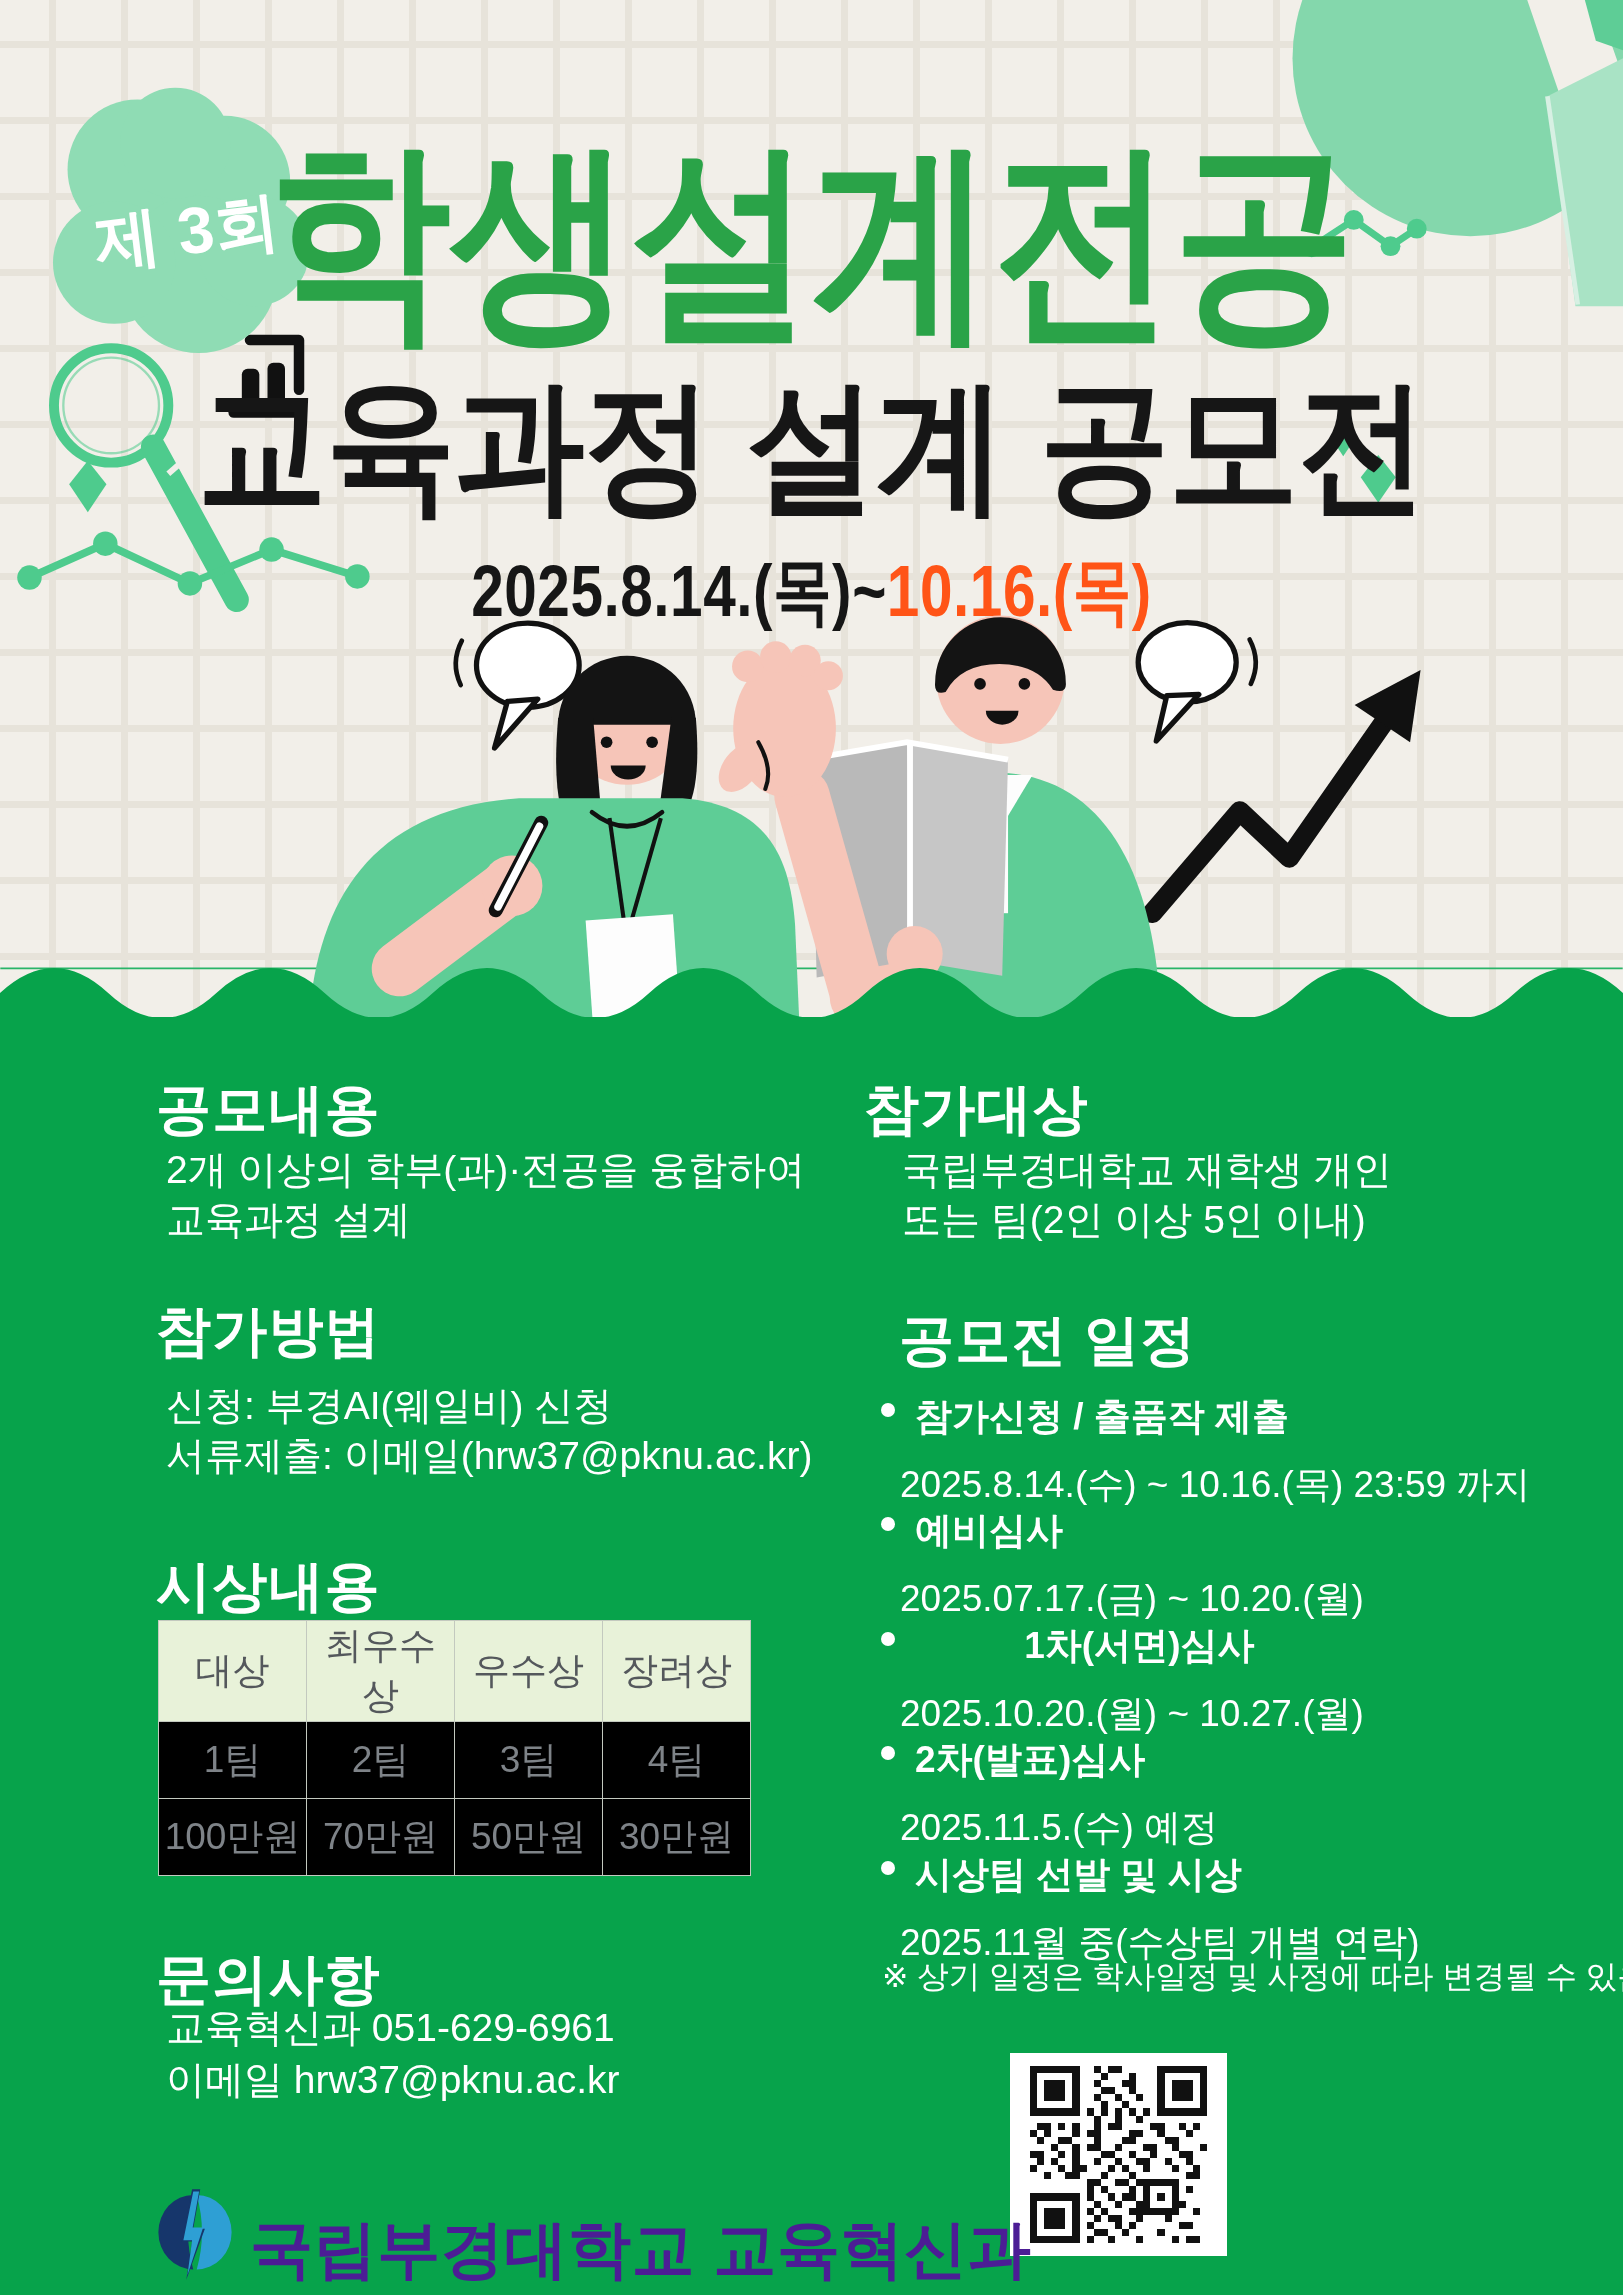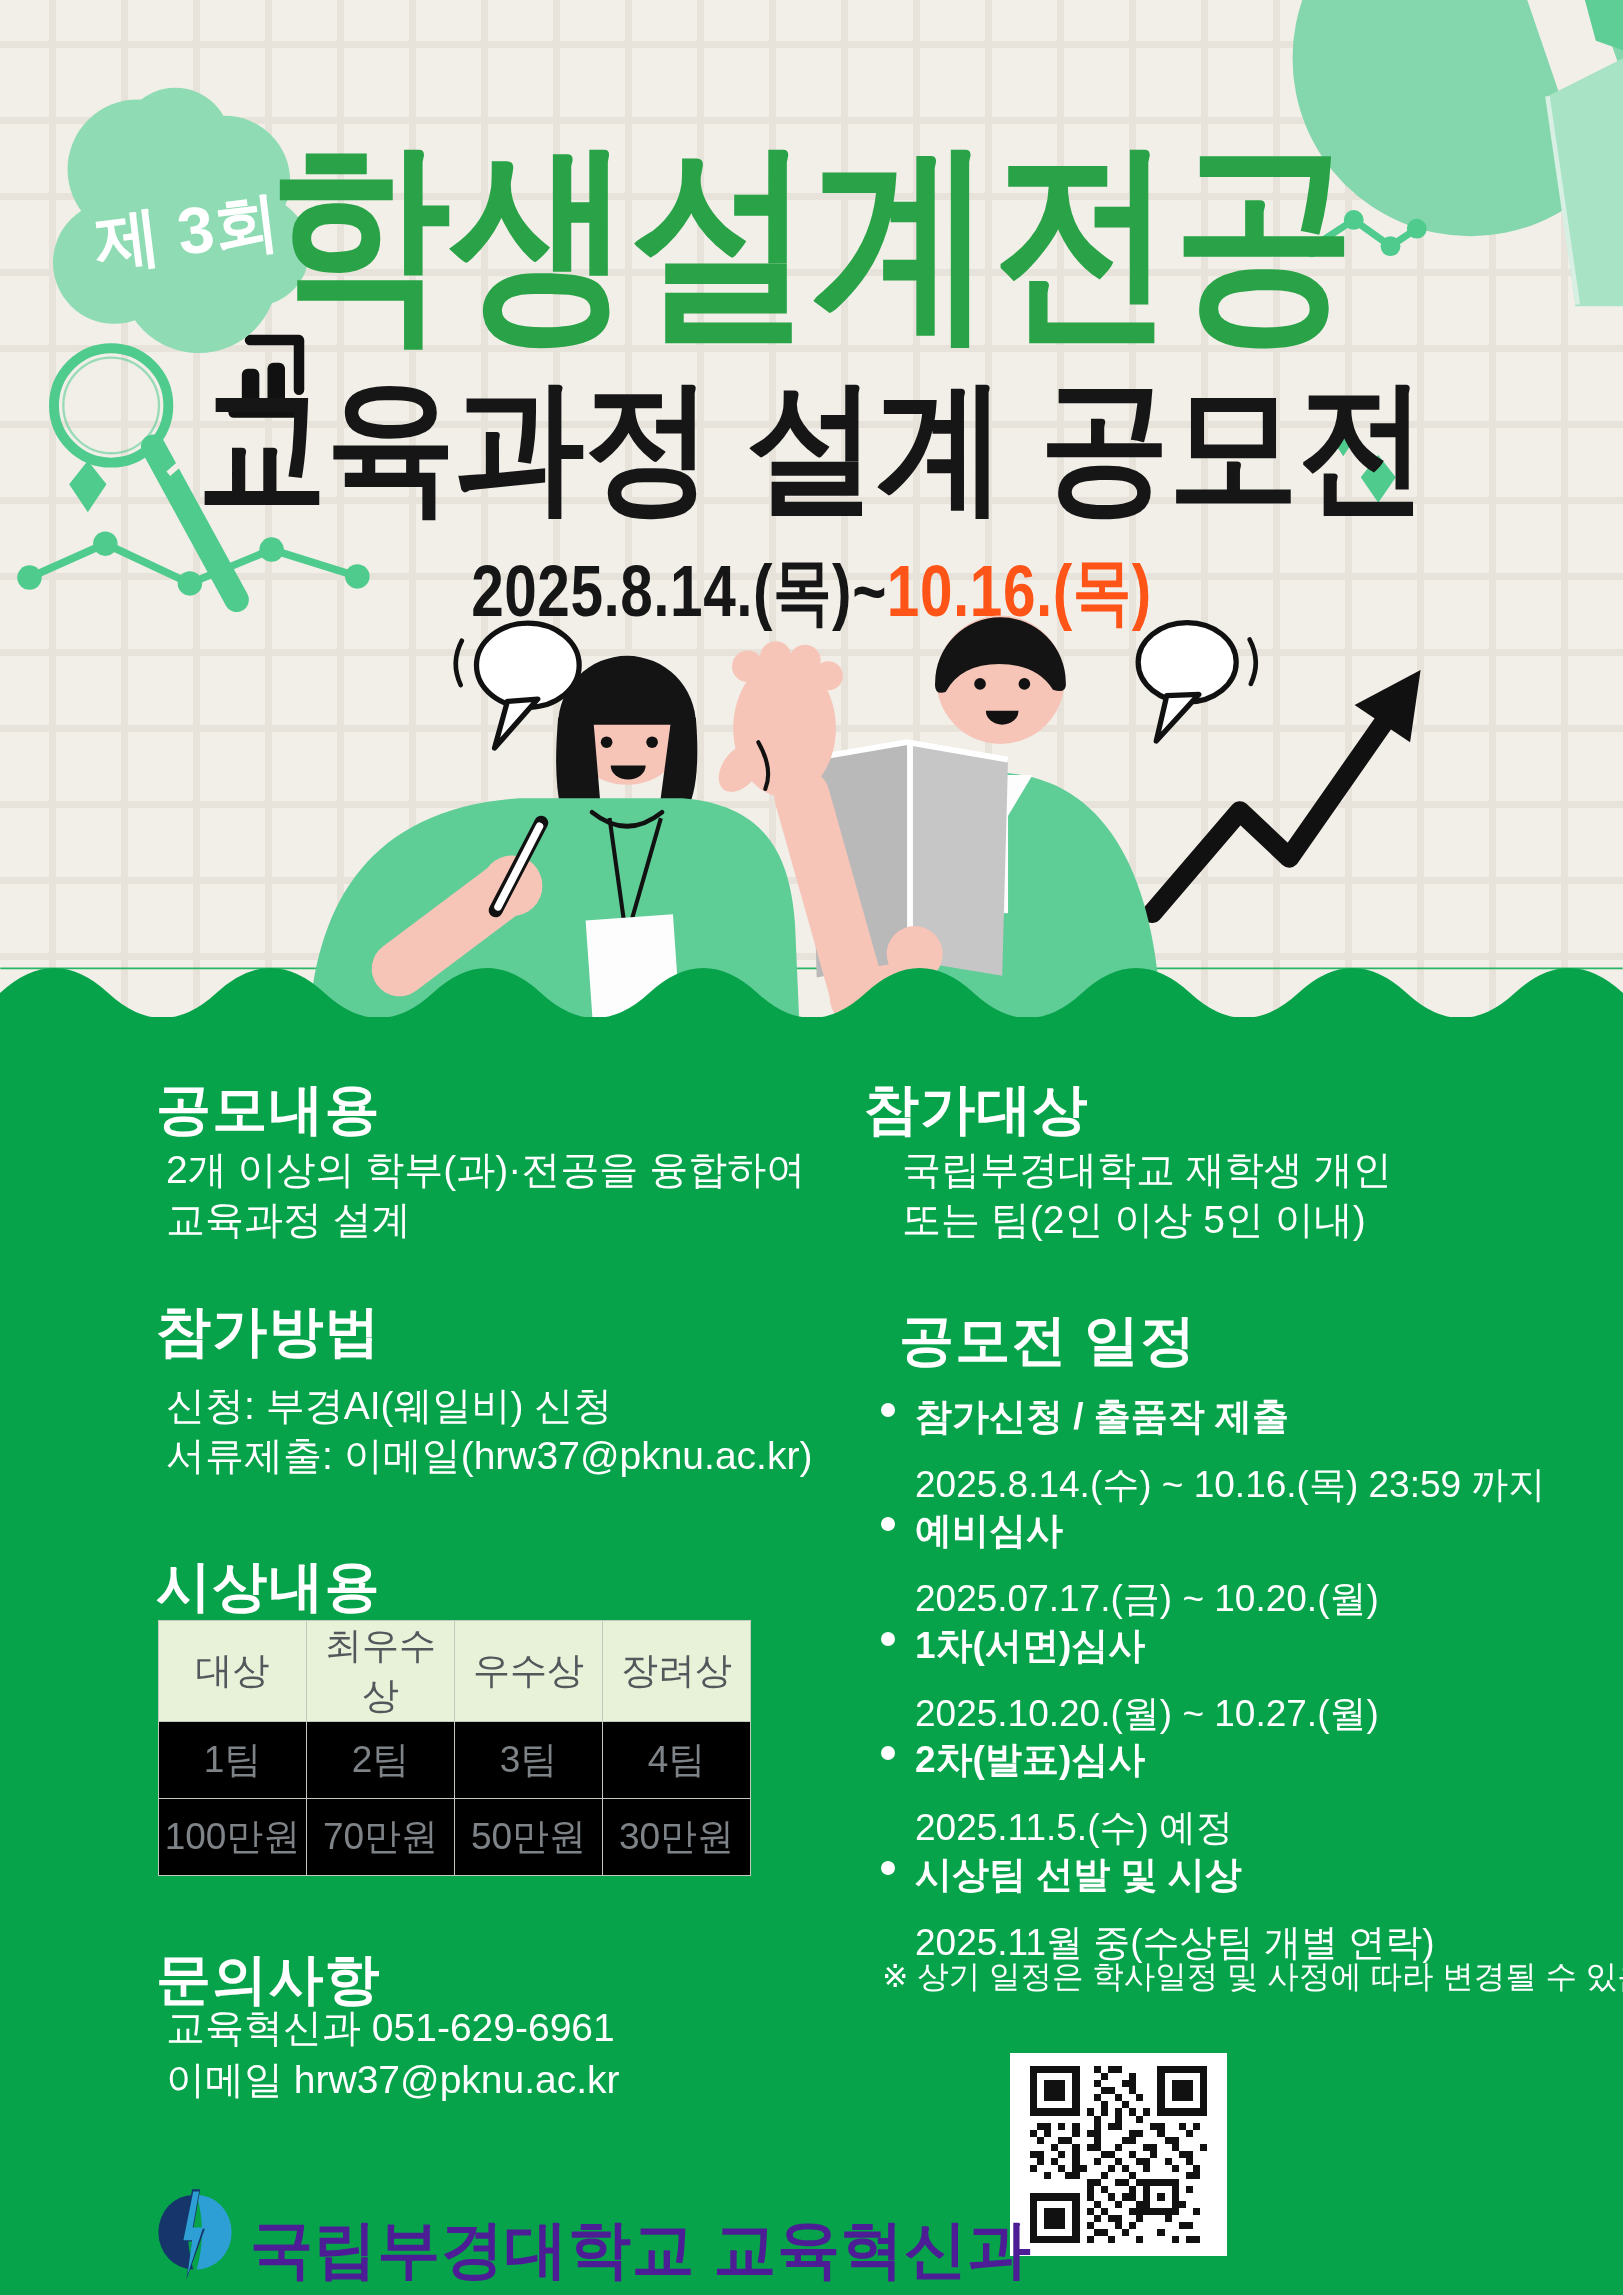--- a/index.html
+++ b/index.html
@@ -41,21 +41,21 @@
   .hbar { position:absolute; width:14px; height:86px; background:#f4f2ec; }
   .heading { position:absolute; font-size:55px; font-weight:800; color:#fff;
     white-space:nowrap; letter-spacing:1.2px; }
   .btxt { position:absolute; font-size:39px; color:#fff; white-space:nowrap; }
 
   
   .sched-item { position:absolute; left:881px; }
   .sched-item .dot { position:absolute; left:0; top:10.5px; width:14px; height:14px;
     border-radius:50%; background:#fff; }
   .sched-item .s-title { margin-left:34px; font-size:37px; color:#fff; font-weight:600; white-space:nowrap; }
-  .sched-item .s-date  { margin-left:34px; margin-top:17.5px; font-size:37px; color:#fff; white-space:nowrap; }
+  .sched-item .s-date  { margin-left:19px; margin-top:17.5px; font-size:37px; color:#fff; white-space:nowrap; }
   .sched-note { position:absolute; left:882px; top:1956px; font-size:31.5px; color:#fff; white-space:nowrap; }
 
   
   .awards { position:absolute; left:158px; top:1620px; border-collapse:collapse; }
   .awards td { border:1.8px solid #c3c9bf; text-align:center; vertical-align:middle;
     font-size:37px; color:#7e8388; background:#000000; width:148px; height:77px; }
   .awards tr.hd td { background:#e8f2d9; color:#54585c; height:67px; }
 
   
   .qr-box { position:absolute; left:1010px; top:2053px; width:217px; height:203px;
@@ -270,21 +270,21 @@
   <div class="sched-item" style="top:1392px;z-index:4;">
     <span class="dot"></span>
     <div class="s-title">참가신청 / 출품작 제출</div>
     <div class="s-date">2025.8.14.(수) ~ 10.16.(목) 23:59 까지</div>
   </div>
   <div class="sched-item" style="top:1506px;z-index:4;">
     <span class="dot"></span>
     <div class="s-title">예비심사</div>
     <div class="s-date">2025.07.17.(금) ~ 10.20.(월)</div>
   </div>
-  <div class="sched-item" style="top:1621px;z-index:4;">
+  <div class="sched-item" style="top:1621px;z-index:4;text-align:center;">
     <span class="dot"></span>
     <div class="s-title">1차(서면)심사</div>
     <div class="s-date">2025.10.20.(월) ~ 10.27.(월)</div>
   </div>
   <div class="sched-item" style="top:1735px;z-index:4;">
     <span class="dot"></span>
     <div class="s-title">2차(발표)심사</div>
     <div class="s-date">2025.11.5.(수) 예정</div>
   </div>
   <div class="sched-item" style="top:1850px;z-index:4;">

